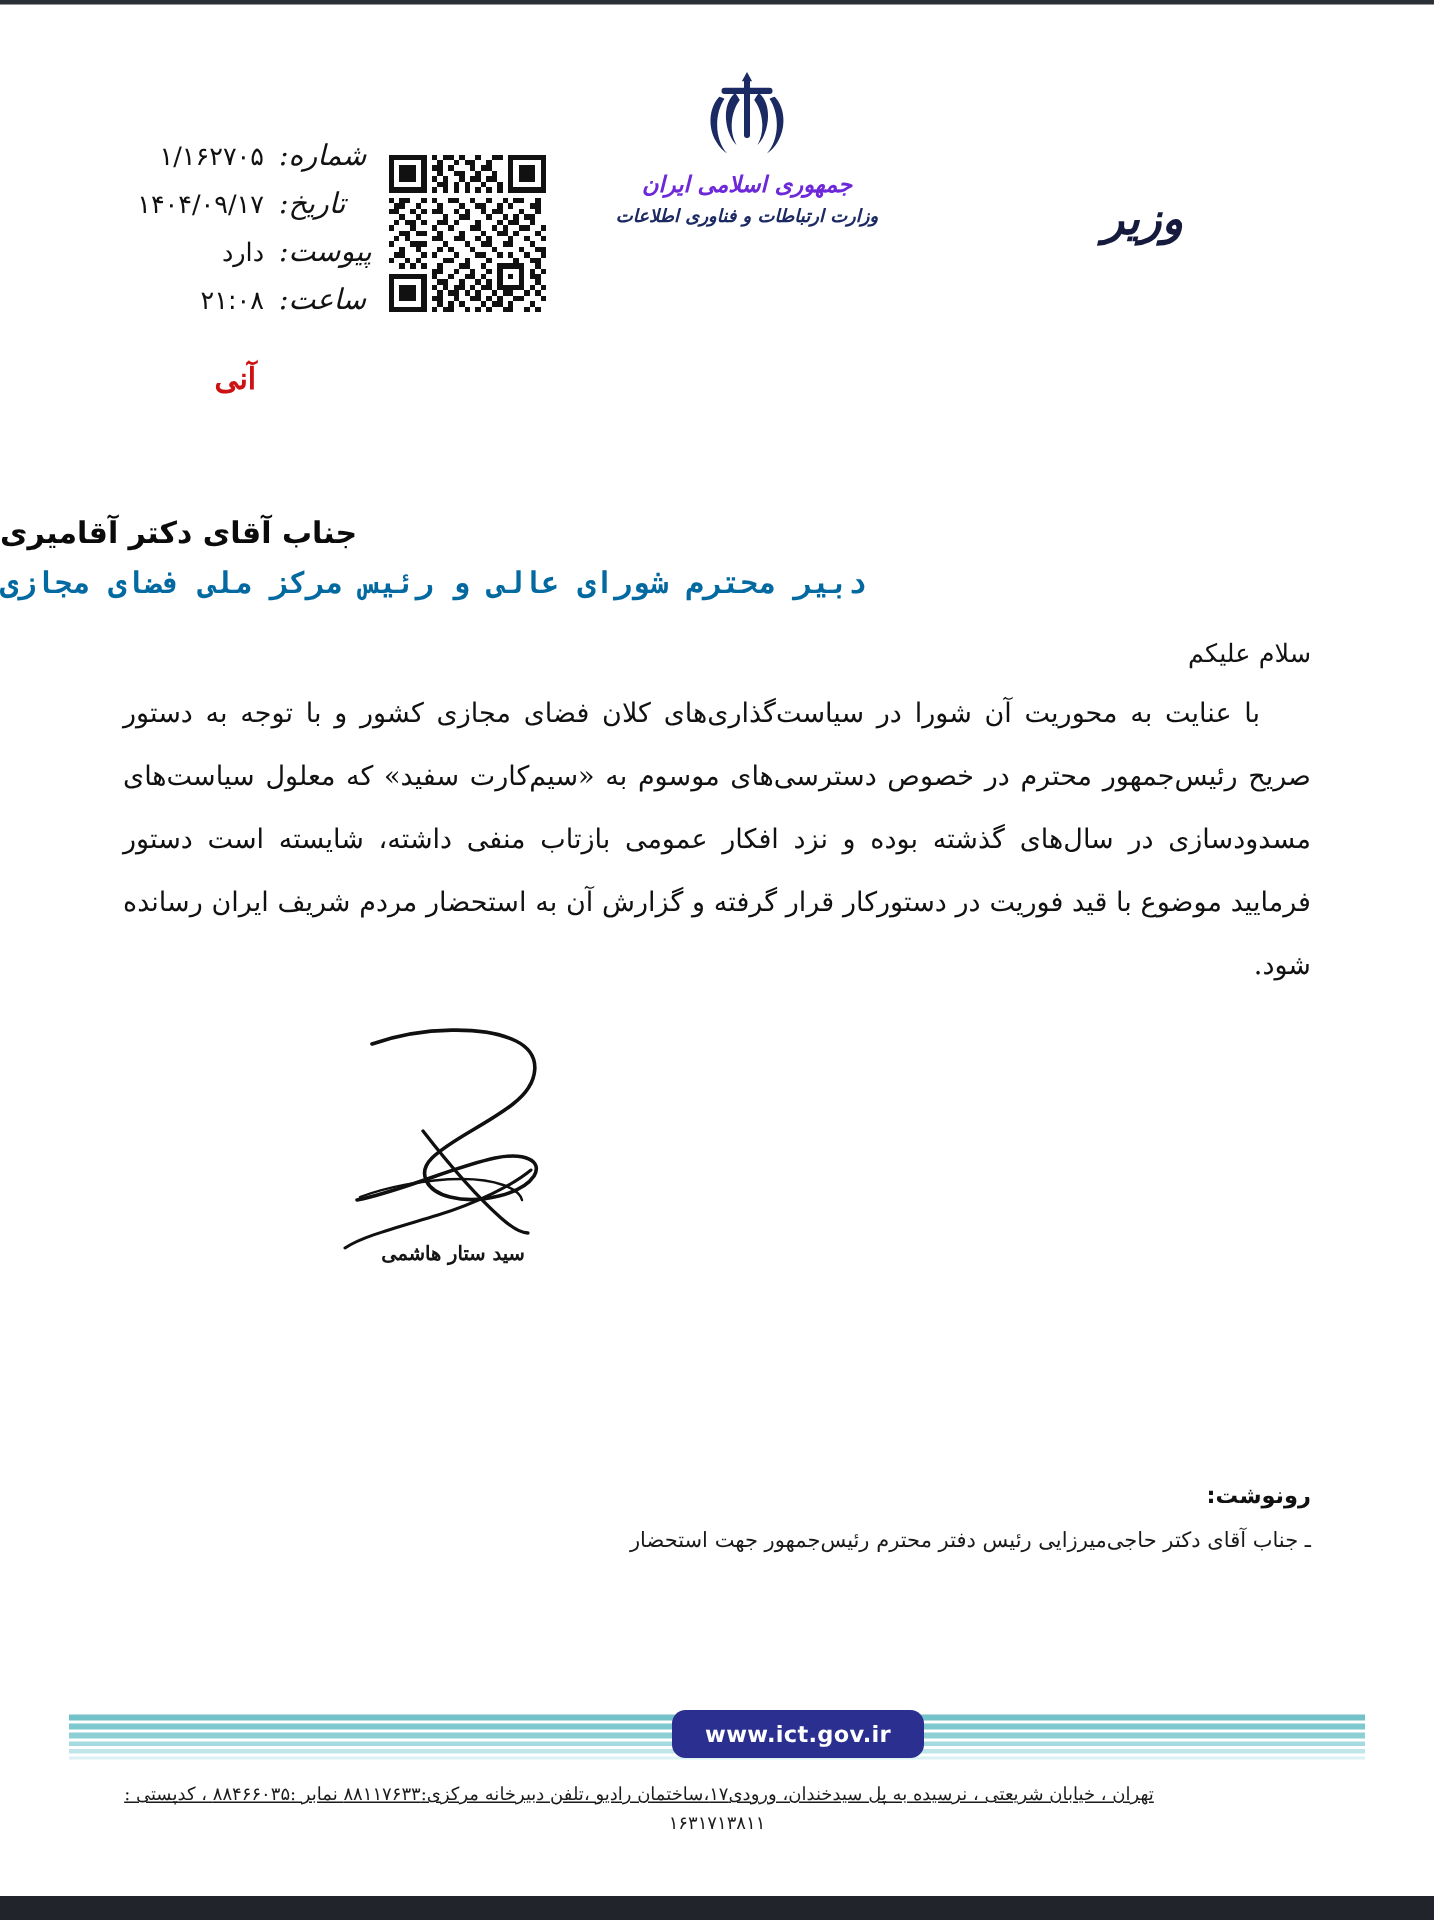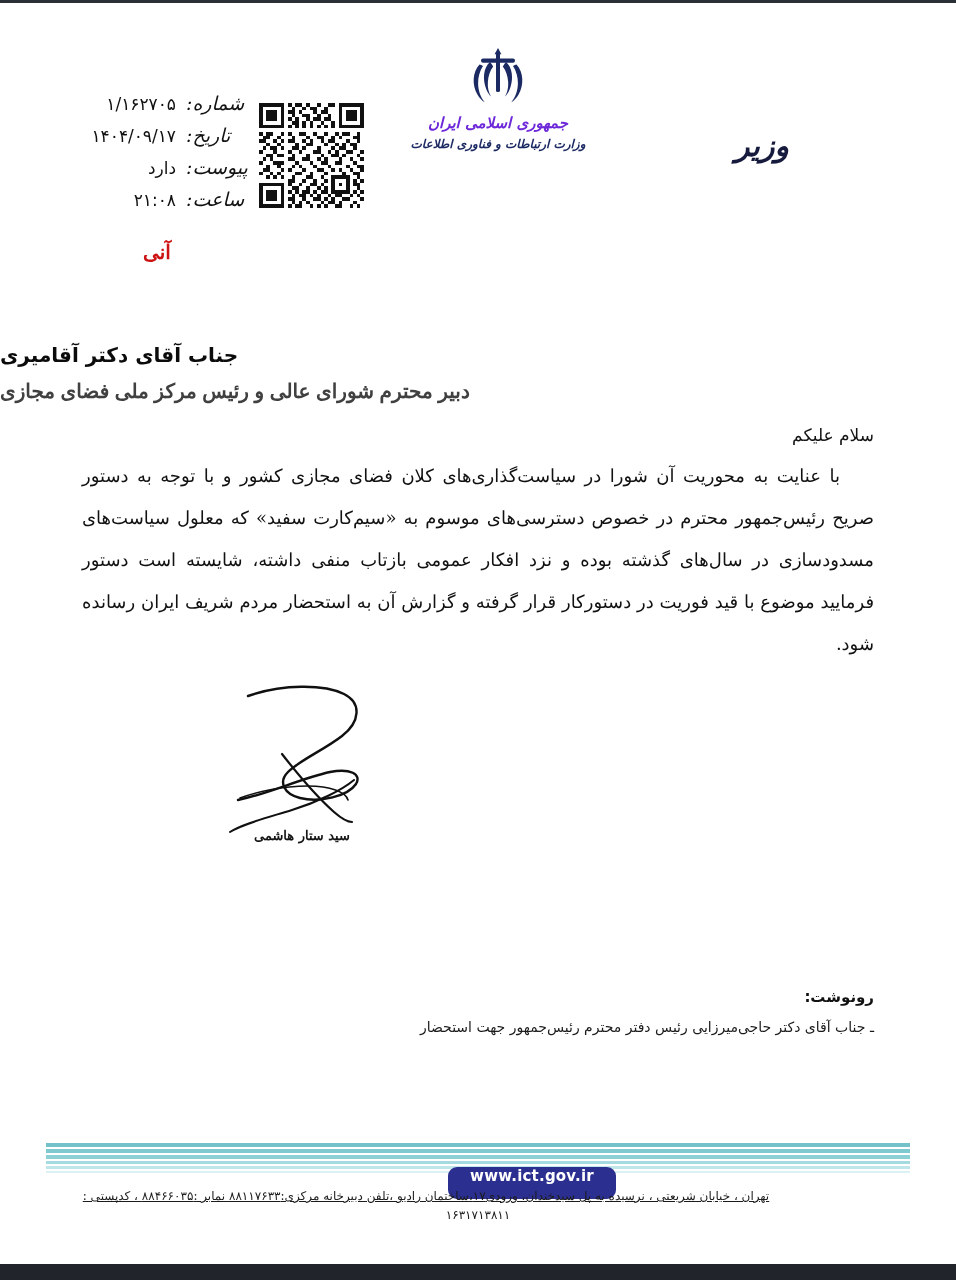--- a/index.html
+++ b/index.html
@@ -149,24 +149,24 @@
   }
   .addressee-name {
     font-family: "DejaVu Sans", "Liberation Sans", sans-serif;
     font-weight: 700;
     font-size: 20px;
     color: #0b0b0b;
     line-height: 1.5;
   }
   .addressee-title {
     margin-top: 6px;
-    font-family: Liberation Sans, sans-serif;
+    font-family: Liberation Mono, monospace;
     font-weight: 700;
     font-size: 20px;
-    color: #404040;
+    color: #0369a1;
     line-height: 1.5;
   }
 
   .salutation {
     position: absolute;
     top: 425px;
     right: 82px;
     direction: rtl;
     font-family: "DejaVu Serif", "Liberation Serif", serif;
     font-size: 17px;
@@ -262,23 +262,22 @@
 
   .url-badge {
     position: absolute;
     top: -2px;
     left: 402px;
     width: 168px;
     height: 32px;
     background: #2b2f8f;
     border-radius: 9px;
     display: flex;
-    align-items: flex-start;
+    align-items: center;
     justify-content: center;
-    margin-top: 27px;
   }
   .url-badge span {
     font-family: "DejaVu Sans", "Liberation Sans", sans-serif;
     font-weight: 700;
     font-size: 15px;
     color: #ffffff;
     letter-spacing: 0.2px;
     direction: ltr;
   }
 

